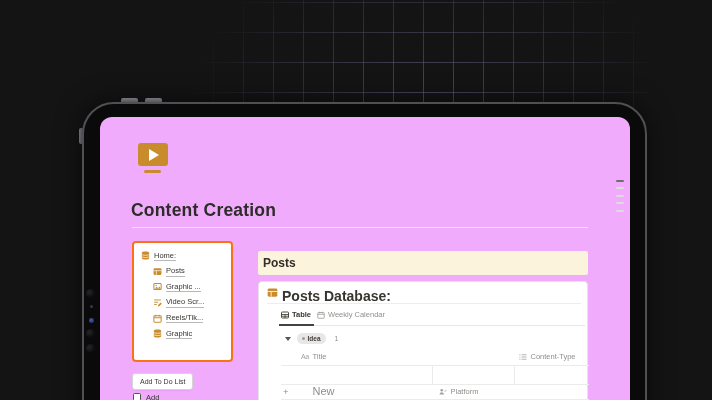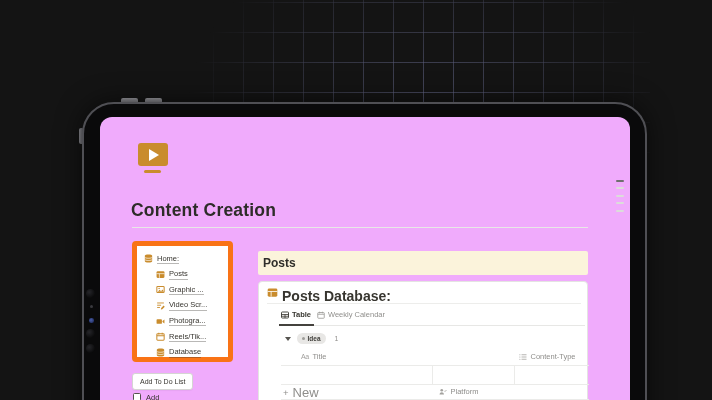--- a/index.html
+++ b/index.html
@@ -44,21 +44,21 @@
     border-left:10px solid #fff; border-top:6px solid transparent; border-bottom:6px solid transparent; }
   .logo-stand { position:absolute; left:44px; top:52.5px; width:17px; height:3.5px;
     background:#C98C2D; border-radius:2px; }
 
   .page-title { position:absolute; left:31px; top:83px; font-size:17.5px; font-weight:700;
     color:#2d2c28; letter-spacing:.2px; }
   .title-divider { position:absolute; left:32px; top:110px; width:456px; height:1px; background:#e8e8e6; }
 
   
   .nav-card { position:absolute; left:32px; top:124px; width:101px; height:121px;
-    border:5px solid #f97316; border-radius:4px; background:#fff; padding-top:5px; }
+    border:2px solid #f97316; border-radius:4px; background:#fff; padding-top:5px; }
   .nav-item { display:flex; align-items:center; height:15.6px; padding-left:7px; cursor:pointer; }
   .nav-item.sub { padding-left:19px; }
   .nav-item .nicon { width:9px; height:9px; margin-right:4px; flex:0 0 auto; }
   .nav-item .nlabel { font-size:7.5px; color:#37352F;
     border-bottom:1px solid rgba(55,53,47,.35); padding-bottom:.5px; white-space:nowrap; }
 
   .add-btn { position:absolute; left:32px; top:256px; height:17px; padding:0 7px;
     display:inline-flex; align-items:center; background:#fff; border:1px solid #d5d5d3;
     border-radius:3px; font-size:7px; color:#37352F; box-shadow:0 1px 1px rgba(0,0,0,.04); cursor:pointer; }
   .todo-row { position:absolute; left:33px; top:276px; display:flex; align-items:flex-start; }
@@ -99,21 +99,21 @@
   .col-head .chglyph { font-size:7px; color:#a09f9c; margin-right:3.5px; letter-spacing:-.3px; }
   .col-head .chlabel { font-size:7.5px; }
   .col-title { left:42px; } .col-platform { left:180px;margin-top:35px; } .col-ctype { left:260px; }
 
   .row-line { position:absolute; left:22px; width:308px; height:1px; background:#ebebe9; }
   .vline { position:absolute; top:83px; width:1px; height:19px; background:#ebebe9; }
 
   .new-row { position:absolute; left:24px; top:103px; display:flex; align-items:center;
     color:#8f8e8b; cursor:pointer; }
   .new-plus { font-size:9.5px; line-height:9px; margin-right:4px; color:#8f8e8b; }
-  .new-label { font-size:13px; }
+  .new-label { font-size:11px;margin-left:20px; }
 
   
   .outline-widget { position:absolute; left:516px; top:63px; }
   .outline-widget .oline { width:8px; height:1.6px; margin-bottom:5.9px; background:#dcdcda; border-radius:1px; }
   .outline-widget .oline.first { background:#6f6f6f; }
 </style>
 </head>
 <body>
 
 <div class="stage">
@@ -167,38 +167,31 @@
       </div>
       <div class="nav-item sub">
         <svg class="nicon" viewBox="0 0 16 16">
             <path stroke="#C98C2D" stroke-width="1.6" fill="none" d="M2 3.5h12M2 7.5h7M2 11.5h5"></path>
             <path d="M9.2 12.6l4.4-4.4 1.9 1.9-4.4 4.4-2.4.5z" fill="#C98C2D"></path>
           </svg>
         <span class="nlabel">Video Scr...</span>
       </div>
       <div class="nav-item sub">
         <svg class="nicon" viewBox="0 0 16 16">
-            <rect x="1" y="4" width="9.5" height="8" rx="1.5" fill="#C98C2D"></rect>
-            <path d="M11.5 7l3.5-2.5v7L11.5 9z" fill="#C98C2D"></path>
-          </svg>
-        <span class="nlabel">Photogra...</span>
-      </div>
-      <div class="nav-item sub">
-        <svg class="nicon" viewBox="0 0 16 16">
             <rect x="1.5" y="3" width="13" height="11.5" rx="1.5" fill="none" stroke="#C98C2D" stroke-width="1.8"></rect>
             <path stroke="#C98C2D" stroke-width="1.8" d="M1.5 6.5h13M5 1.5v3M11 1.5v3"></path>
           </svg>
         <span class="nlabel">Reels/Tik...</span>
       </div>
       <div class="nav-item sub">
         <svg class="nicon" viewBox="0 0 16 16">
             <path fill="#C98C2D" d="M8 1C4.4 1 1.5 2 1.5 3.3v9.4C1.5 14 4.4 15 8 15s6.5-1 6.5-2.3V3.3C14.5 2 11.6 1 8 1z"></path>
             <path stroke="#fff" stroke-width="1.3" fill="none" d="M1.5 6c1 1 3.5 1.6 6.5 1.6S13.5 7 14.5 6M1.5 10c1 1 3.5 1.6 6.5 1.6s5.5-.6 6.5-1.6"></path>
           </svg>
-        <span class="nlabel">Database</span>
+        <span class="nlabel">Graphic</span>
       </div>
     </div>
 
     <div class="add-btn">Add To Do List</div>
 
     <div class="todo-row">
       <div class="todo-check"></div>
       <span class="todo-label">Add</span>
     </div>
 

